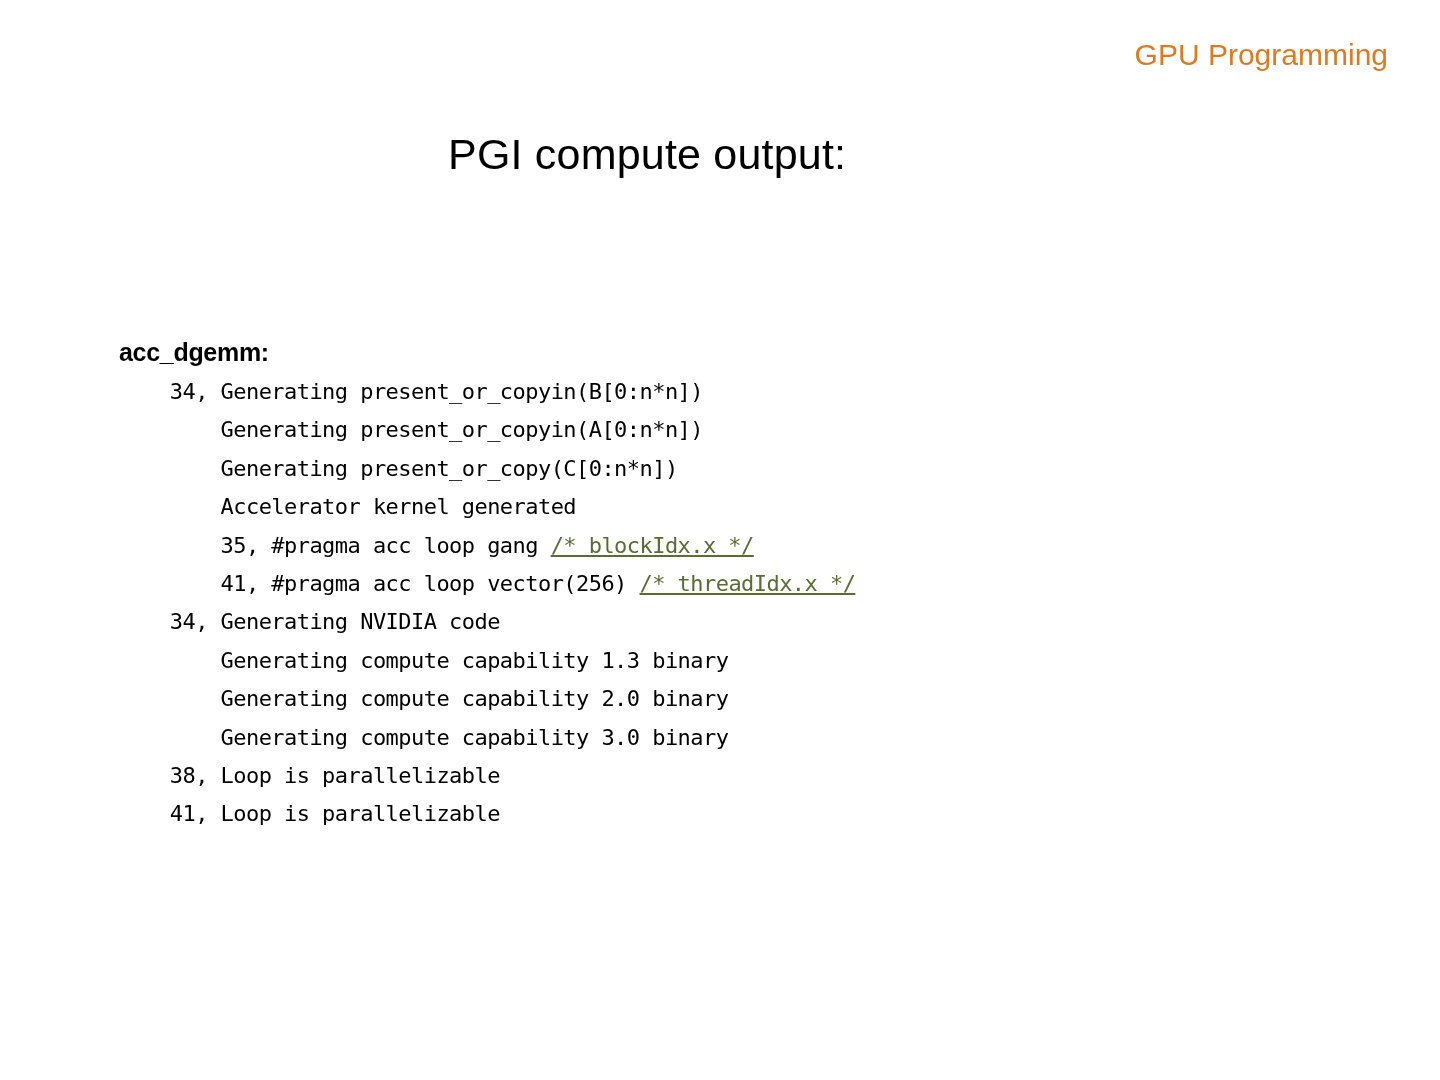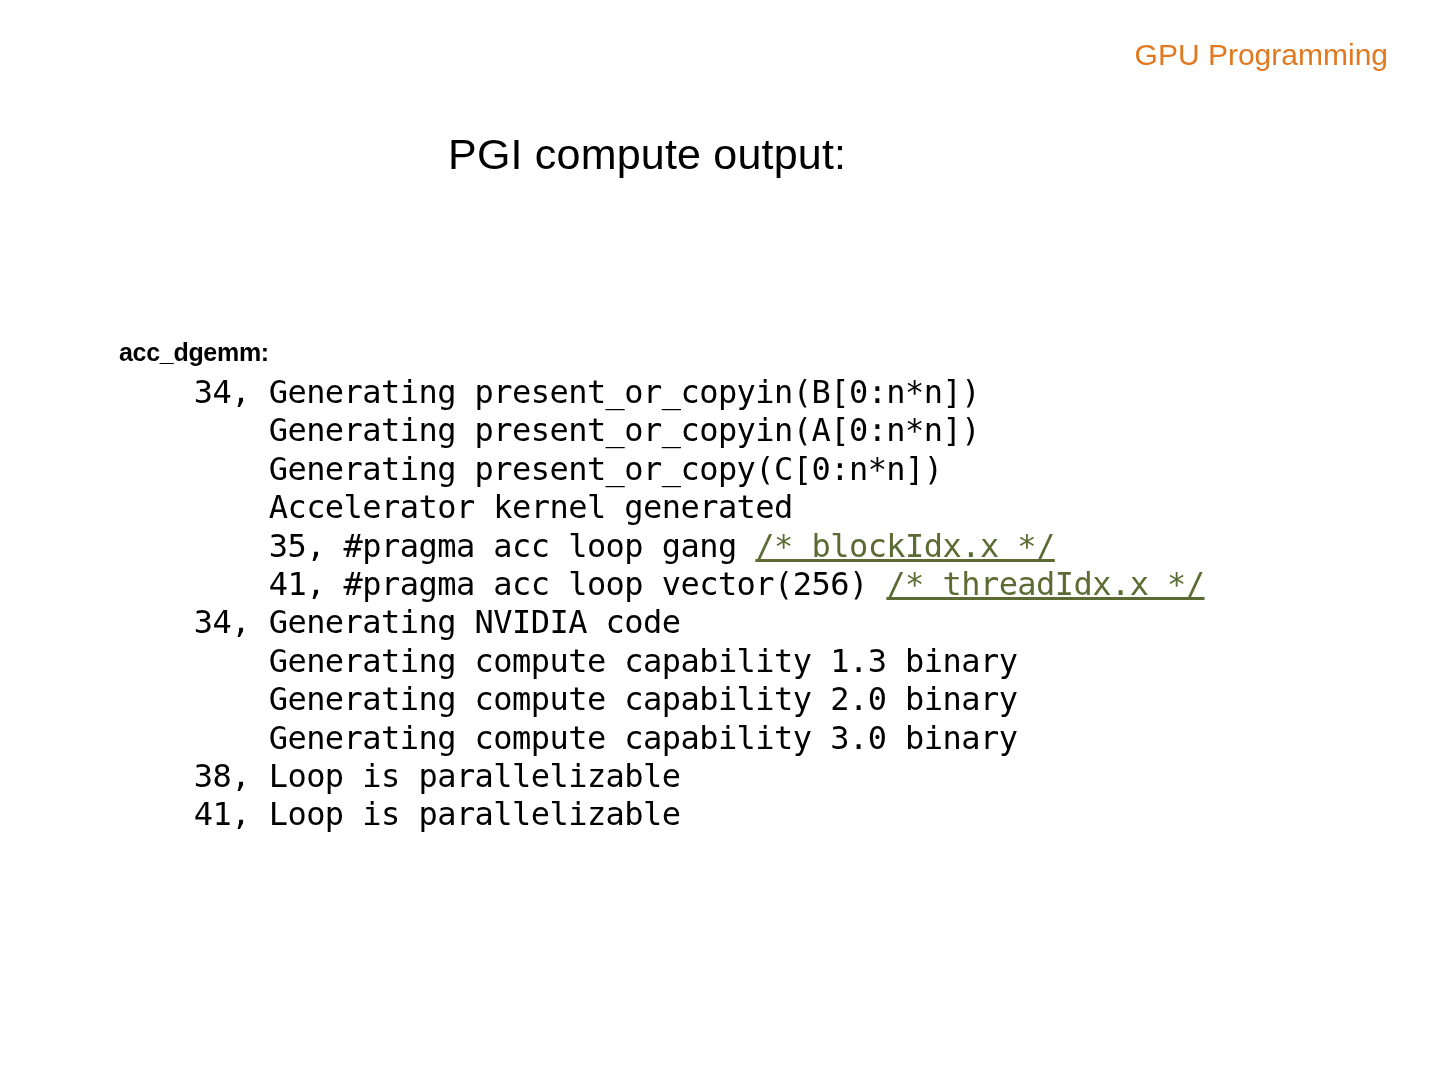--- a/index.html
+++ b/index.html
@@ -63,21 +63,21 @@
     font-size: 25px;
     line-height: 38px;
     color: #000000;
     white-space: pre;
     letter-spacing: -0.3px;
   }
 
   .code-lines {
     margin-top: 2px;
     font-family: "DejaVu Sans Mono", monospace;
-    font-size: 32px;
+    font-size: 22px;
     line-height: 38.4px;
     color: #000000;
     white-space: pre;
     letter-spacing: -0.55px;
   }
 
   .code-line {
     white-space: pre;
     height: 38.4px;
   }

